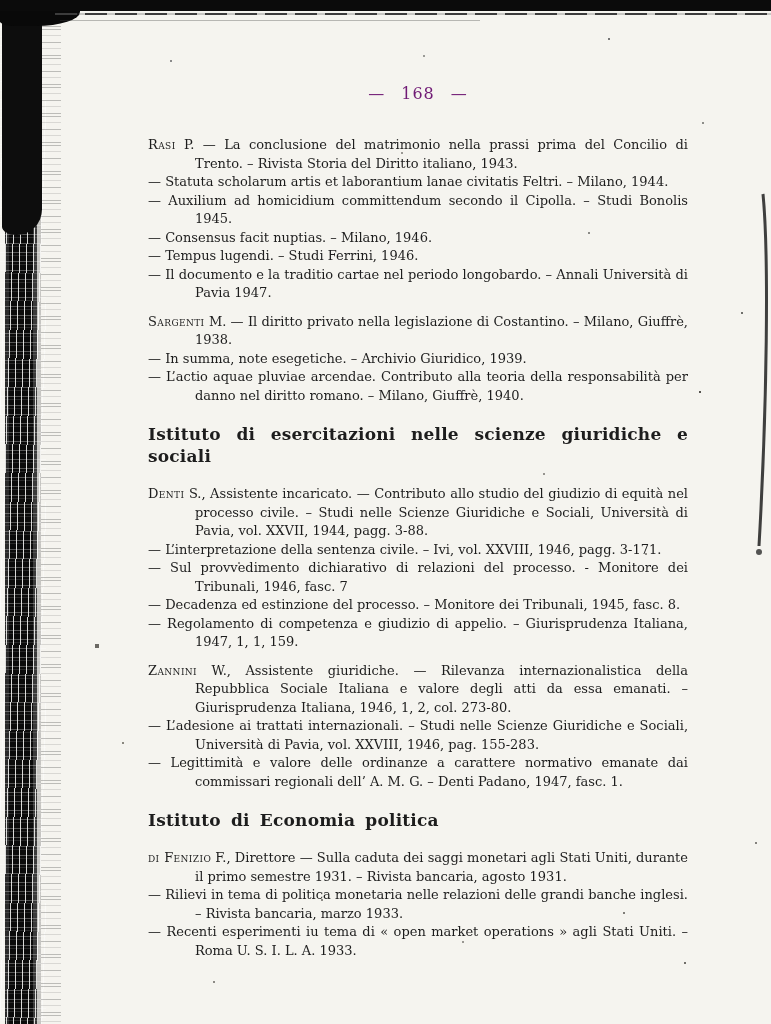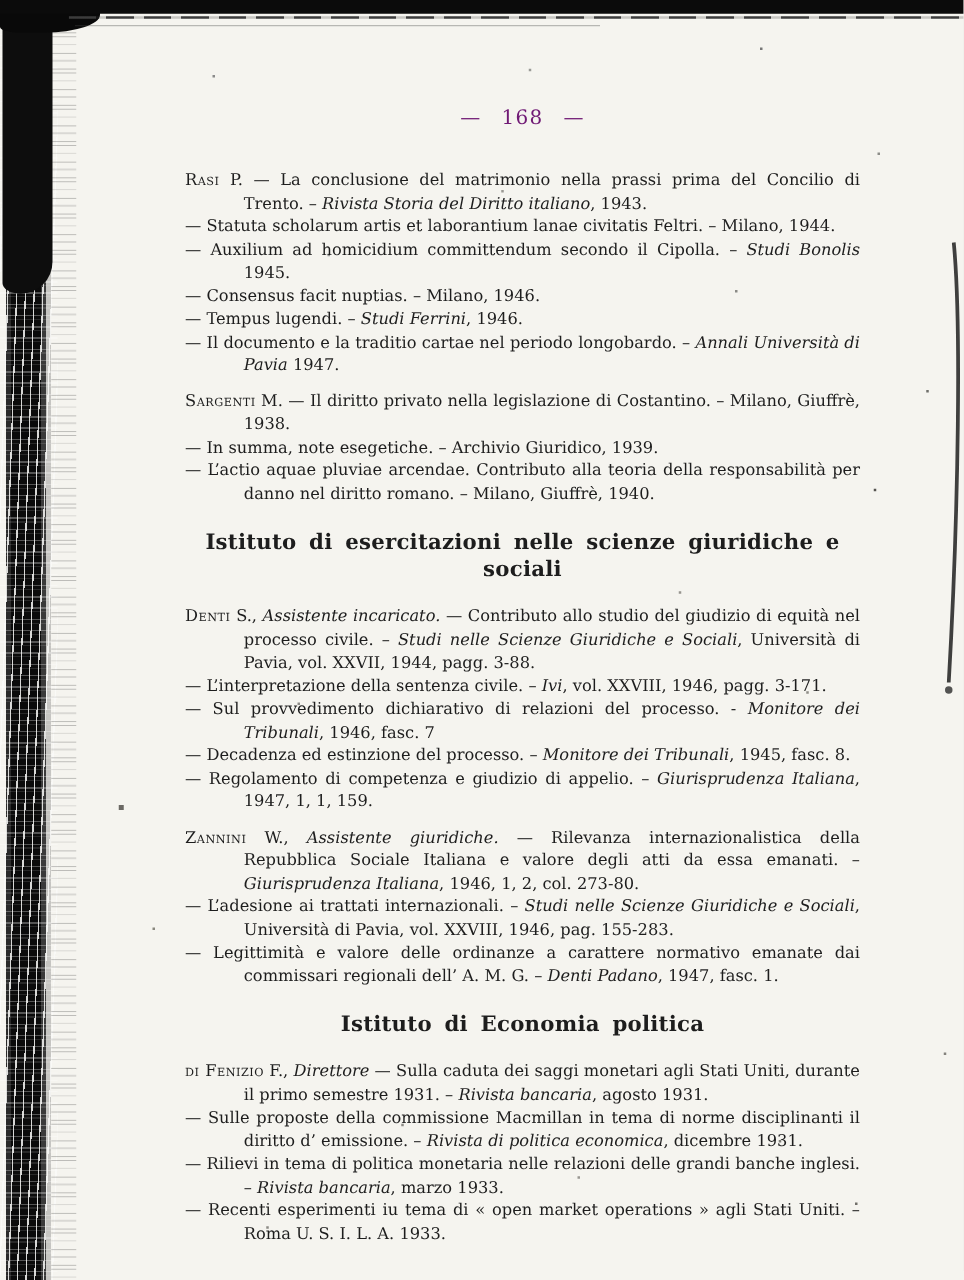--- a/index.html
+++ b/index.html
@@ -63,24 +63,24 @@
     font-size:16px;letter-spacing:1px;word-spacing:10px;color:#701a75;
   }
   .content{
     position:absolute;top:136px;left:148px;width:540px;
     font-size:13px;line-height:18.5px;text-align:justify;
   }
   .group{margin:0 0 10px 0;}
   .entry{
     margin:0;padding-left:47px;text-indent:-47px;
   }
-  .it{font-style:italic;}
+  .it{}
   .sc{font-variant:small-caps;letter-spacing:.4px;}
   .sec-heading{
-    margin:18px 0 18px 0;text-align:center;font-size:17px;line-height:22px;
+    margin:18px 0 18px 0;font-size:17px;line-height:22px;
     font-weight:bold;word-spacing:4px;letter-spacing:.2px;text-indent:0;
   }
 </style>
 </head>
 <body>
 
 <div class="scan">
   <div class="speckles"></div>
   <div class="binding"></div>
   <div class="binding-noise"></div>
@@ -121,19 +121,18 @@
         <div class="group">
           <p class="entry"><span class="sc">Zannini</span><span> W., </span><span class="it">Assistente giuridiche.</span><span> — Rilevanza internazionalistica della Repubblica Sociale Italiana e valore degli atti da essa emanati. – </span><span class="it">Giurisprudenza Italiana</span><span>, 1946, 1, 2, col. 273-80.</span></p>
           <p class="entry"><span>— L’adesione ai trattati internazionali. – </span><span class="it">Studi nelle Scienze Giuridiche e Sociali</span><span>, Università di Pavia, vol. XXVIII, 1946, pag. 155-283.</span></p>
           <p class="entry"><span>— Legittimità e valore delle ordinanze a carattere normativo emanate dai commissari regionali dell’ A. M. G. – </span><span class="it">Denti Padano</span><span>, 1947, fasc. 1.</span></p>
         </div>
       </section>
       <section>
         <h2 class="sec-heading">Istituto di Economia politica</h2>
         <div class="group">
           <p class="entry"><span class="sc">di Fenizio</span><span> F., </span><span class="it">Direttore</span><span> — Sulla caduta dei saggi monetari agli Stati Uniti, durante il primo semestre 1931. – </span><span class="it">Rivista bancaria</span><span>, agosto 1931.</span></p>
-          <p class="entry"><span>— Sulle proposte della commissione Macmillan in tema di norme disciplinanti il diritto d’ emissione. – </span><span class="it">Rivista di politica economica</span><span>, dicembre 1931.</span></p>
           <p class="entry"><span>— Rilievi in tema di politica monetaria nelle relazioni delle grandi banche inglesi. – </span><span class="it">Rivista bancaria</span><span>, marzo 1933.</span></p>
           <p class="entry"><span>— Recenti esperimenti iu tema di « open market operations » agli Stati Uniti. – Roma U. S. I. L. A. 1933.</span></p>
         </div>
       </section>
     </div>
 </div>
 
 </body></html>

